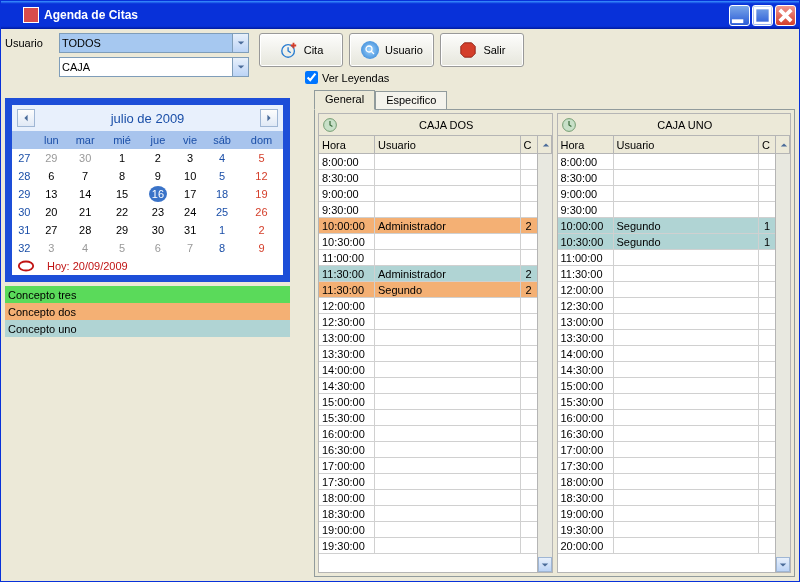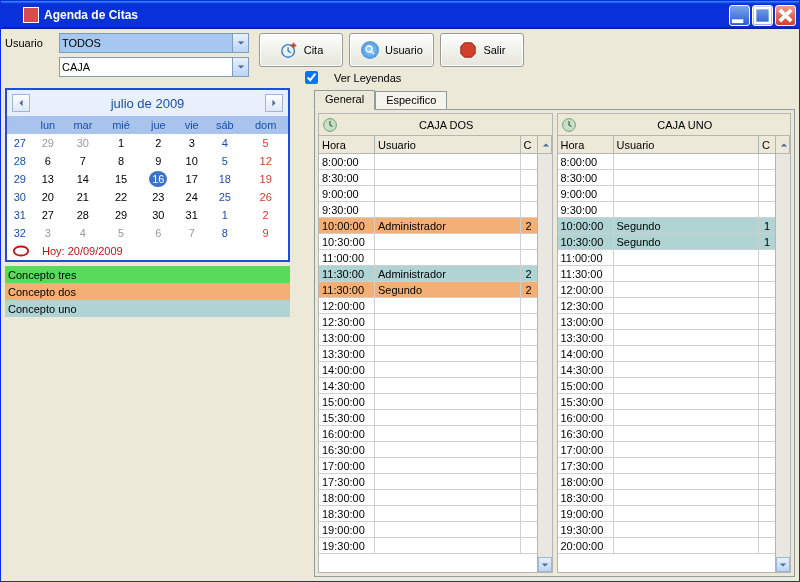--- a/index.html
+++ b/index.html
@@ -27,28 +27,28 @@
 .select .sel-arrow { width: 16px; height: 18px; background: linear-gradient(#e8f0fb,#bcd4f6); border-left: 1px solid #7f9db9; display: flex; align-items: center; justify-content: center; }
 .sel-arrow svg { width: 8px; height: 8px; }
 
 .toolbar { display: flex; gap: 6px; align-items: center; }
 .bigbtn { height: 34px; min-width: 84px; border: 1px solid #999; border-radius: 3px; background: linear-gradient(#fdfdfc,#e6e6dc); display: flex; align-items: center; justify-content: center; gap: 5px; padding: 0 10px; box-shadow: inset 0 0 0 1px #fff; }
 .bigbtn .bicon { width: 20px; height: 20px; display: flex; align-items: center; justify-content: center; }
 .cita-icon svg { width: 18px; height: 18px; }
 .semanal-icon { border-radius: 50%; background: radial-gradient(#9fd4ff,#2a7dd0); width: 18px; height: 18px; display: flex; align-items:center; justify-content:center; color:#fff; font-weight:bold; }
 .salir-icon svg { width: 18px; height: 18px; }
 
-.legendrow { display:flex; align-items:center; gap:16px; margin-left: 300px; margin-top:-10px; }
+.legendrow { display:flex; align-items:center; gap:4px; margin-left: 300px; margin-top:-10px; }
 .legendrow input { width:13px; height:13px; }
 
 .mainarea { flex:1; display:flex; gap:4px; overflow:hidden; }
 
 
 .leftcol { width: 285px; display:flex; flex-direction:column; gap:4px; }
-.cal { border:2px solid #1d4ed8; background:#fff; }
+.cal { border:7px solid #1d4ed8; background:#fff;margin-top:10px; }
 .cal-head { background:#e8f0fc; display:flex; align-items:center; justify-content:space-between; padding:4px 5px; }
 .cal-nav { width:18px; height:18px; border:1px solid #9fb6d4; background: linear-gradient(#fdfdfd,#e0e9f6); display:flex; align-items:center; justify-content:center; }
 .cal-title { color:#1b4fa8; font-size:13px; font-weight:normal; }
 .cal-grid table { width:100%; border-collapse:collapse; }
 .cal-grid th { color:#1b4fa8; background:#a8c4ed; font-weight:normal; height:18px; font-size:11px; }
 .cal-grid th.wk, .cal-grid td.wk { color:#1b4fa8; }
 .cal-grid td { text-align:center; height:18px; font-size:11px; }
 .cal-grid td.other { color:#999; }
 .cal-grid td.sat { color:#1b4fa8; }
 .cal-grid td.sun { color:#d43e2a; }

